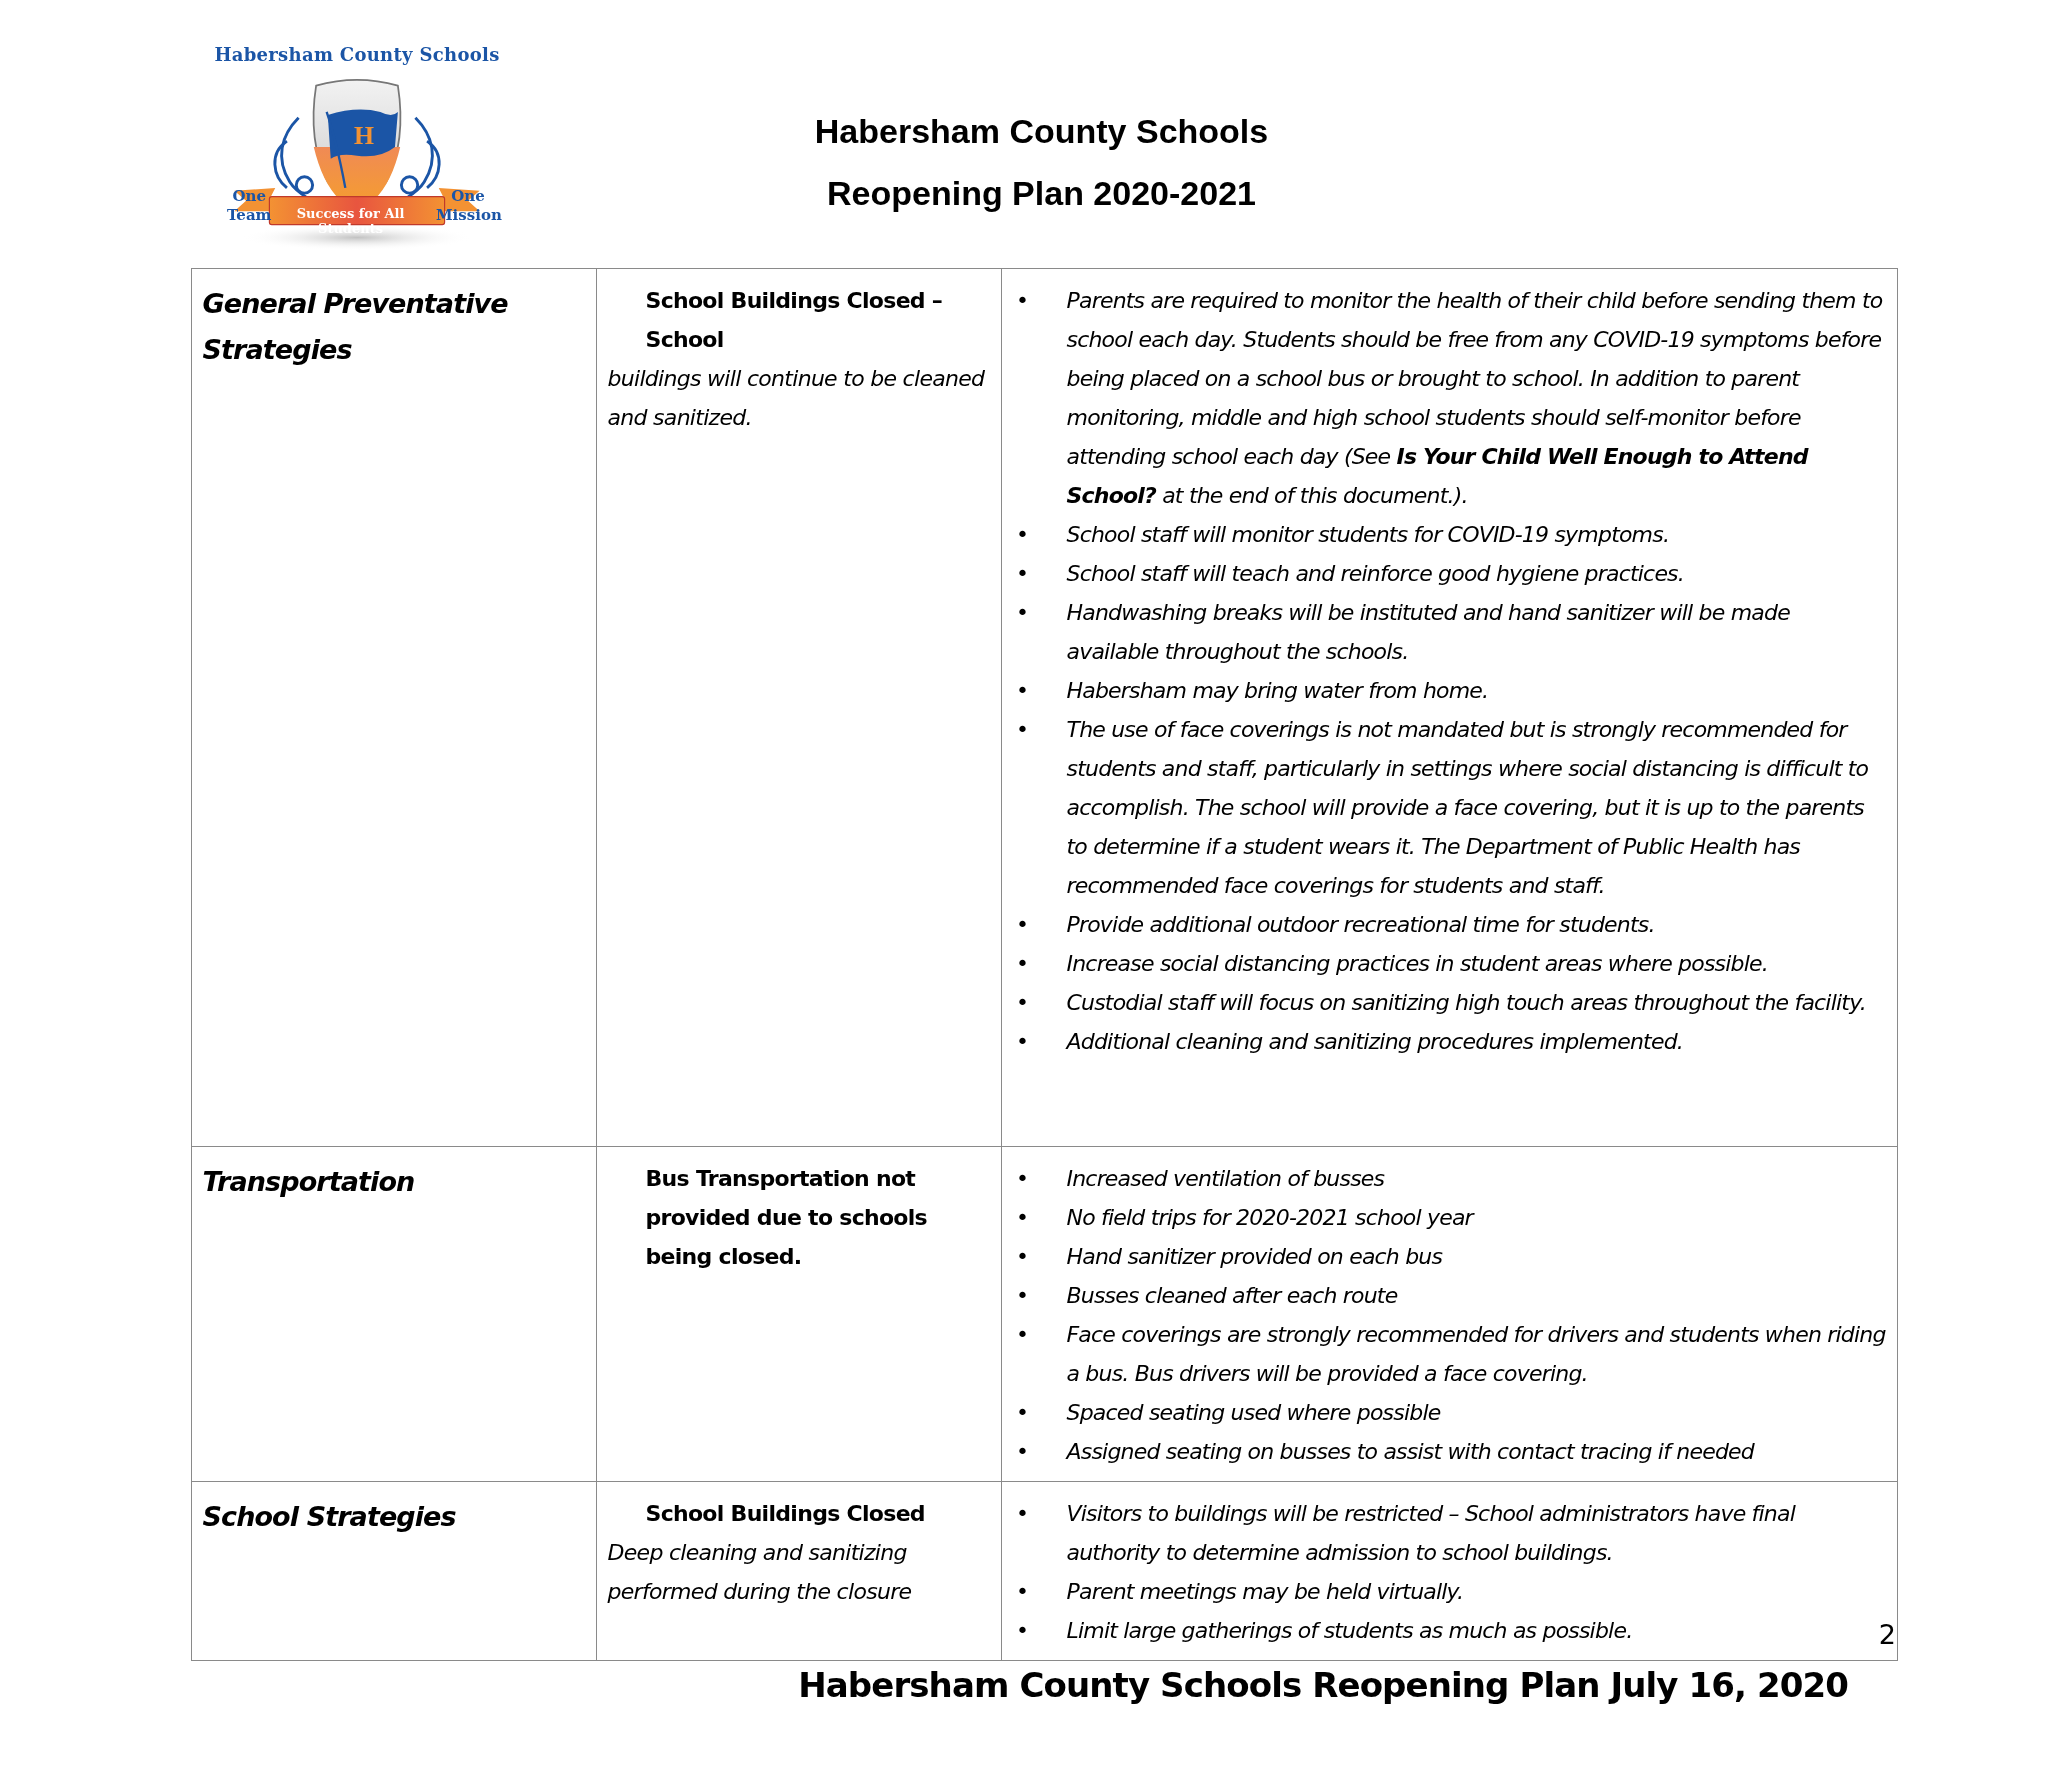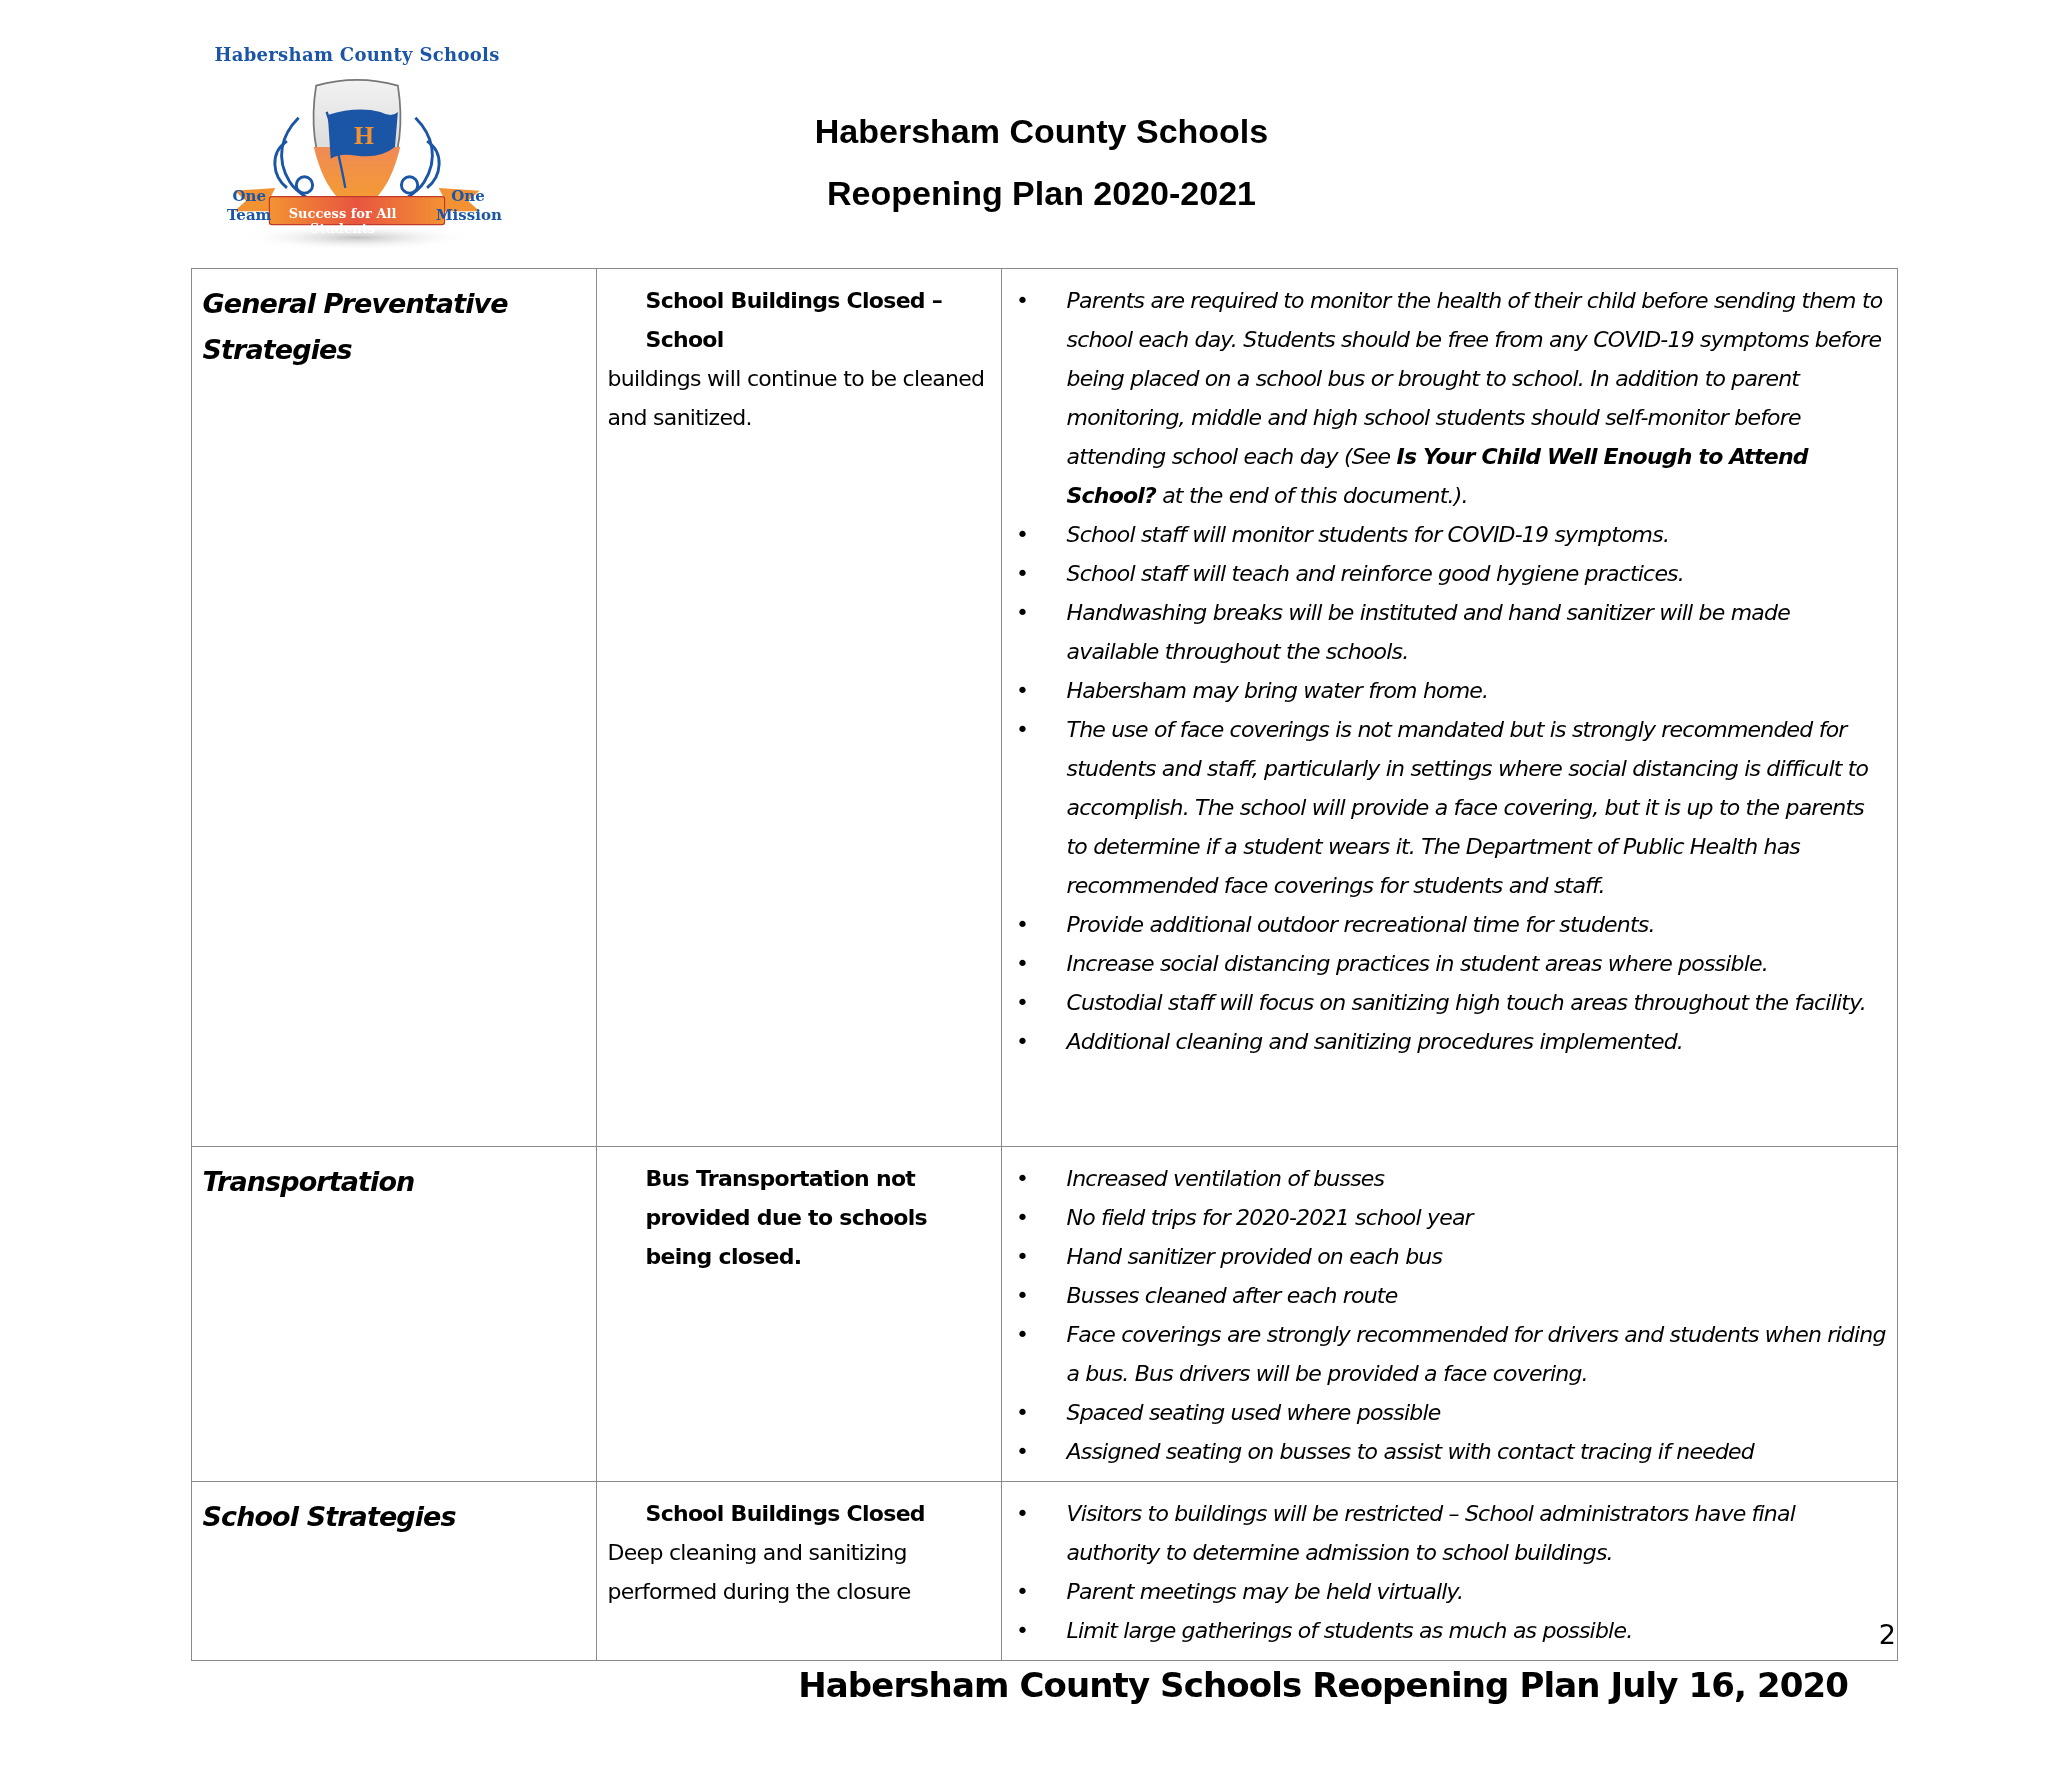--- a/index.html
+++ b/index.html
@@ -6,38 +6,38 @@
   body { width: 2066px; height: 1790px; position: relative; overflow: hidden;
          font-family: "Liberation Sans", sans-serif; color: #000; }
 
   .logo { position: absolute; left: 211px; top: 36px; width: 292px; height: 222px; }
   .logo-title { position: absolute; left: 0; top: 8.2px; width: 100%; text-align: center;
     font-family: "DejaVu Serif", serif; font-weight: bold; font-size: 18px; color: #1b55a6; letter-spacing: 0.3px; }
   .logo-side { position: absolute; top: 111px; font-family: "DejaVu Serif", serif; font-weight: bold;
     font-size: 15px; line-height: 19px; color: #1b55a6; text-align: center; margin-top: 40px; }
   .logo-side.left { left: 11.7px; width: 53px; }
   .logo-side.right { left: 225px; width: 64px; }
-  .logo-banner-text { position: absolute; left: 44px; top: 170px; width: 175px; text-align: center;
+  .logo-banner-text { position: absolute; left: 52px; top: 170px; width: 175px; text-align: center;
     font-family: "DejaVu Serif", serif; font-size: 13px; color: #fff; font-weight: bold; }
 
   .title { position: absolute; left: 702px; width: 679px; text-align: center;
     font-family: "Liberation Sans", sans-serif; font-weight: bold; font-size: 34px; }
   .title.l1 { top: 112px; }
   .title.l2 { top: 174px; }
 
   table.plan { position: absolute; left: 191px; top: 268px; width: 1706px;
     border-collapse: collapse; table-layout: fixed; }
   table.plan td { border: 1.8px solid #8a8a8a; vertical-align: top; padding: 11.7px 10.5px 10.5px 10.5px;
     font-family: "DejaVu Sans", sans-serif; }
   col.c1 { width: 405px; } col.c2 { width: 405px; } col.c3 { width: 896px; }
 
   .cat { font-family: "DejaVu Sans", sans-serif; font-style: italic; font-weight: bold;
     font-size: 27px; line-height: 46px; letter-spacing: -0.9px; }
   .status-bold { font-weight: bold; font-size: 22px; line-height: 39px; letter-spacing: -0.7px; display: block; margin-left: 38px; }
-  .status-ital { font-size: 22px; line-height: 39px; letter-spacing: -0.7px; display: block; }
+  .status-ital { font-style: italic; font-size: 22px; line-height: 39px; letter-spacing: -0.7px; display: block; }
 
   ul.bullets { list-style: none; margin: 0; padding: 0; }
   ul.bullets li { position: relative; padding-left: 54px; font-style: italic; font-size: 22px;
     line-height: 39px; letter-spacing: -0.8px; }
   ul.bullets li .dot { position: absolute; left: 3.5px; top: 0; font-style: normal; font-size: 22px; }
   ul.bullets li b { font-weight: bold; }
 
   .pagenum { position: absolute; right: 170px; top: 1619px; font-family: "DejaVu Sans", sans-serif;
     font-size: 27px; }
   .footer { position: absolute; right: 218px; top: 1665px; font-family: "DejaVu Sans", sans-serif;

